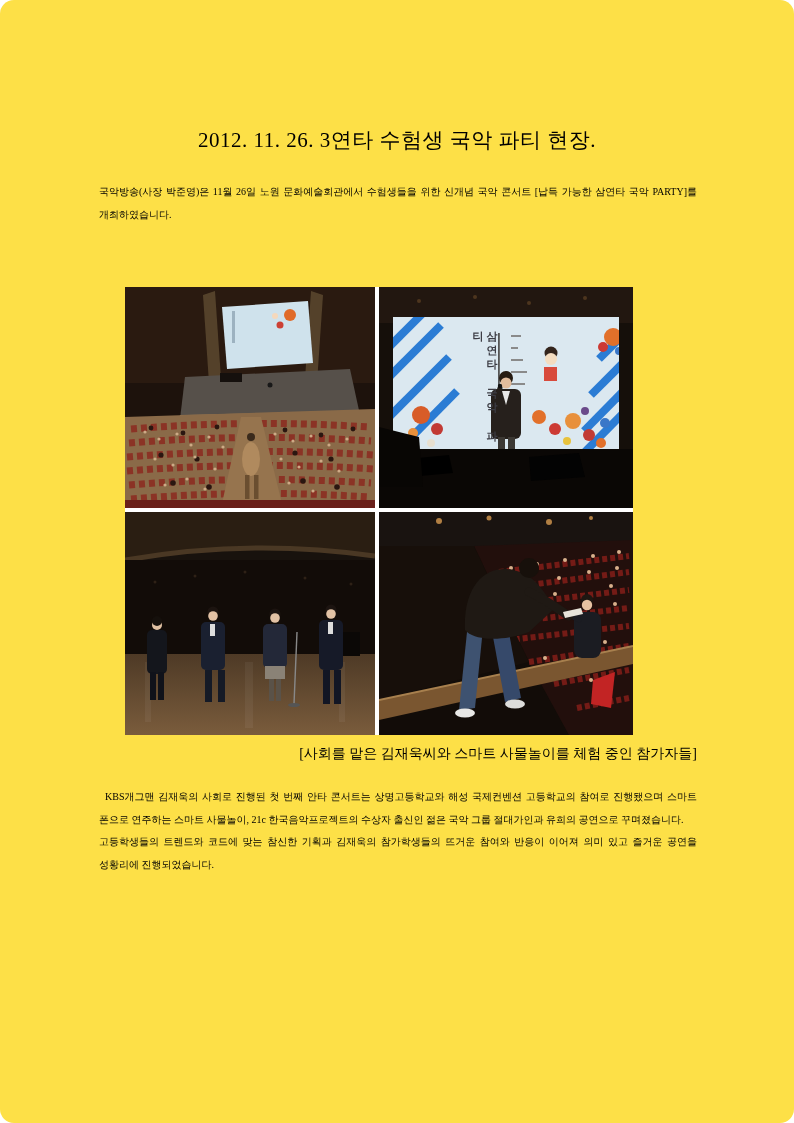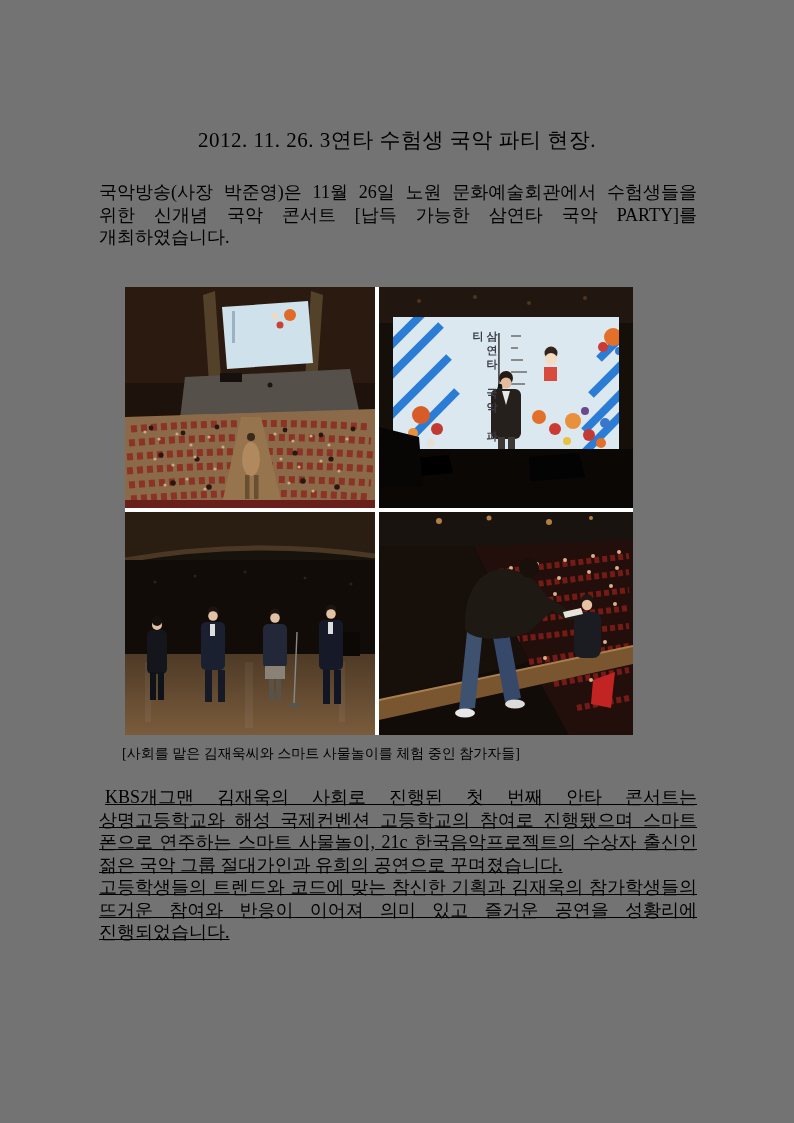--- a/index.html
+++ b/index.html
@@ -3,29 +3,29 @@
 <meta charset="utf-8">
 <style>
   html,body{margin:0;padding:0;background:#ffffff;}
   body{
     width:794px;height:1123px;
     font-family:"Liberation Serif","DejaVu Serif",serif;
     color:#000;
     position:relative;
     overflow:hidden;
   }
-  .page{position:absolute;inset:0;background:#737373;}
+  .page{position:absolute;inset:0;background:#fde047;border-radius:14px;}
   .doc-title{
     position:absolute;top:126px;left:0;right:0;
     text-align:center;font-size:21px;font-weight:400;
     letter-spacing:0.5px;margin:0;
   }
   .intro-block{position:absolute;top:181px;left:99px;width:598px;}
   .intro-block p, .body-block p{
-    margin:0;font-size:18px;line-height:22.5px;
+    margin:0;font-size:10px;line-height:22.5px;
     text-align:justify;word-break:keep-all;
   }
   .photo-grid{
     position:absolute;top:287px;left:125px;
     width:508px;height:448px;
     display:grid;
     grid-template-columns:250px 254px;
     grid-template-rows:221px 223px;
     gap:4px;background:#fff;
   }
@@ -34,23 +34,23 @@
   .screen-vtext{
     position:absolute;left:92px;top:36px;height:120px;
     writing-mode:vertical-rl;text-orientation:upright;
     font-family:"Liberation Sans","DejaVu Sans",sans-serif;
     font-size:11px;font-weight:bold;color:#3c3c44;
     letter-spacing:3px;line-height:14px;
   }
   .photo-caption{
     position:absolute;top:746px;left:99px;width:598px;
     padding-left:23px;box-sizing:border-box;
-    font-size:14px;line-height:16px;margin:0;
-  }
-  .body-block{position:absolute;top:786px;left:99px;width:598px;text-decoration:underline;}
+    font-size:14px;line-height:16px;margin:0;text-align:right;
+  }
+  .body-block{position:absolute;top:786px;left:99px;width:598px;}
   .body-block p.first{text-indent:6px;}
 </style>
 </head>
 <body>
 
 <div class="page">
 
   <h1 class="doc-title">2012. 11. 26. 3연타 수험생 국악 파티 현장.</h1>
 
   <div class="intro-block">

